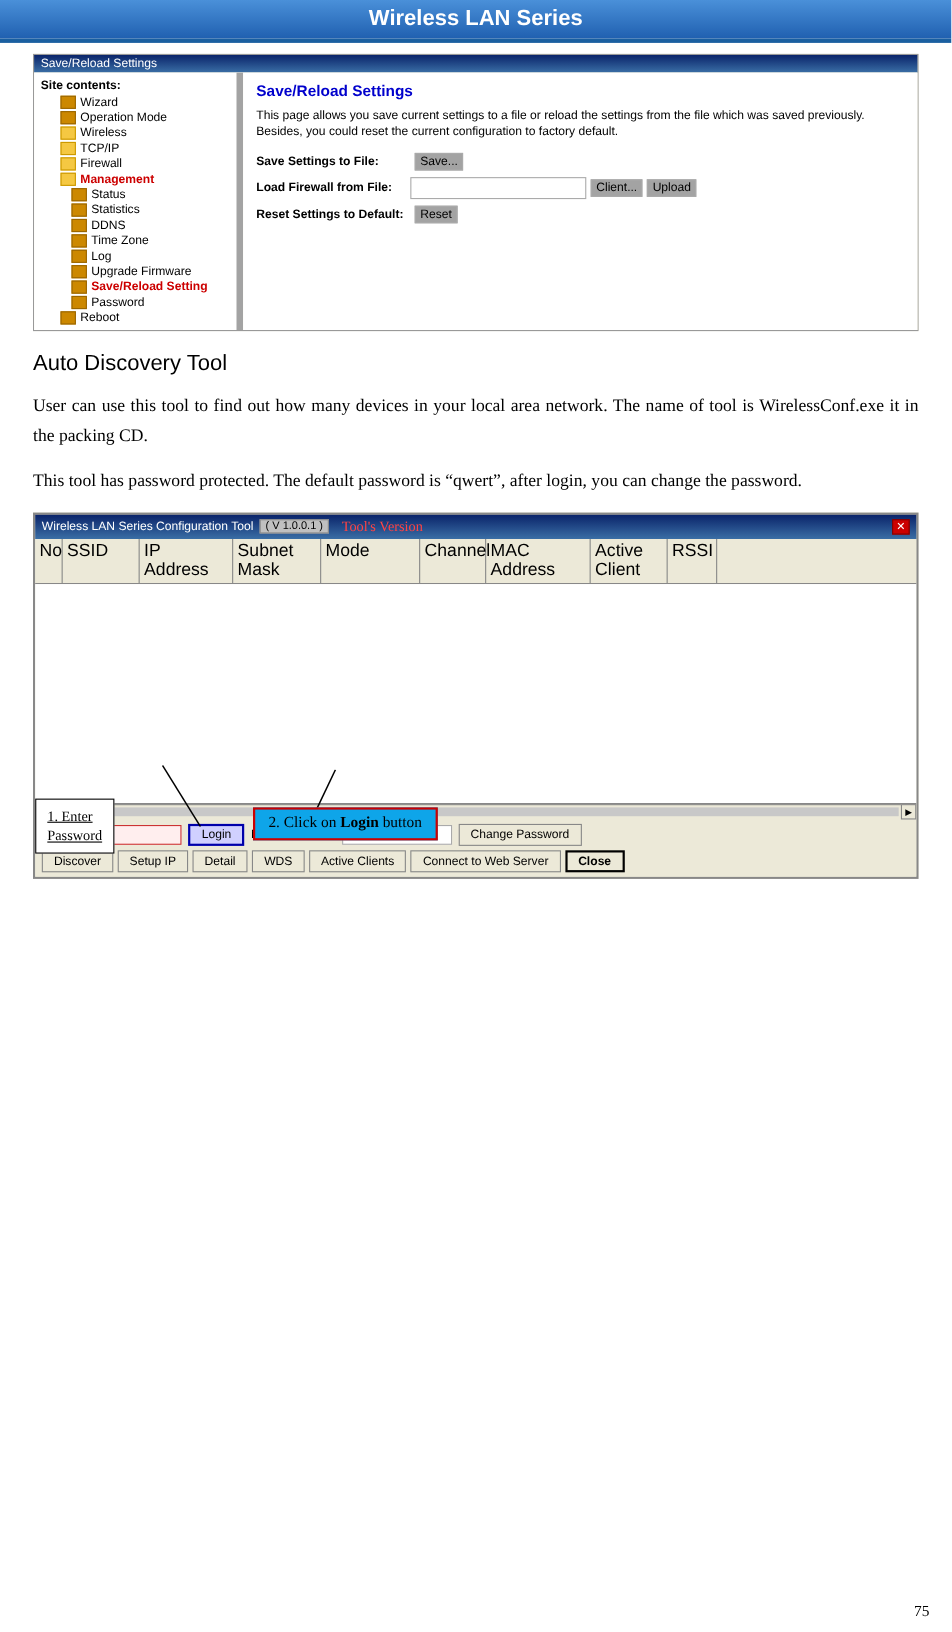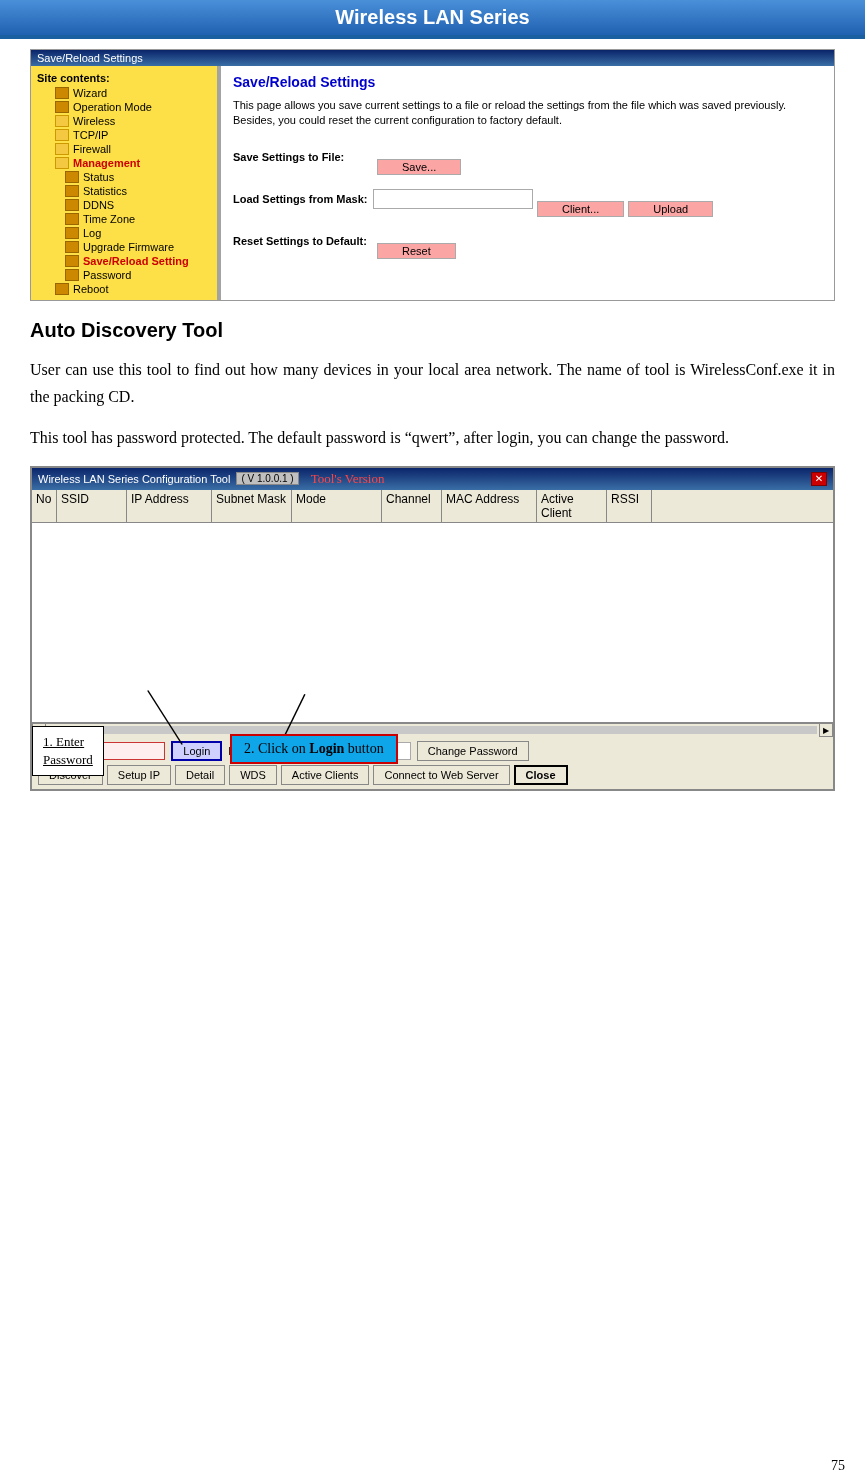--- a/index.html
+++ b/index.html
@@ -61,22 +61,22 @@
       justify-content: space-between;
     }
 
     .screenshot-inner {
       display: flex;
       background: #ece9d8;
     }
 
     .sidebar {
       width: 190px;
-      background: #fde047;
-      border-right: 4px solid #a3a3a3;
+      background: #ffffff;
+      border-right: 6px solid #a3a3a3;
       padding: 4px 0;
       font-family: Arial, sans-serif;
       font-size: 11px;
     }
 
     .sidebar-title {
       font-weight: bold;
       padding: 2px 6px;
       color: #000;
     }
@@ -147,42 +147,41 @@
     .fake-input {
       border: 1px solid #aaa;
       height: 20px;
       width: 160px;
       background: #fff;
       display: inline-block;
     }
 
     .fake-btn {
       border: 1px solid #aaa;
-      background: #fca5a5;
-      padding: 1px 24px;
+      background: #a3a3a3;
+      padding: 1px 4px;
       font-size: 11px;
       font-family: Arial, sans-serif;
       cursor: pointer;
       margin-left: 4px;
       display: inline-block;
-      margin-top: 20px;
     }
 
     
     .body-text {
       font-size: 16px;
       line-height: 1.7;
       margin: 14px 0;
       text-align: justify;
       font-family: Times New Roman, serif;
     }
 
     .section-heading {
       font-size: 20px;
-      font-weight: bold;
+      font-weight: normal;
       font-family: Arial, sans-serif;
       margin: 16px 0 8px 0;
     }
 
     
     .tool-window {
       border: 2px solid #888;
       margin: 10px 0 14px 0;
       background: #ece9d8;
       position: relative;
@@ -231,21 +230,21 @@
       display: flex;
       align-items: center;
       justify-content: center;
       cursor: pointer;
     }
 
     .tool-table-header {
       background: #ece9d8;
       display: flex;
       border-bottom: 1px solid #888;
-      font-size: 12px;
+      font-size: 16px;
       font-family: Arial, sans-serif;
     }
 
     .tool-table-header div {
       padding: 2px 4px;
       border-right: 1px solid #888;
     }
 
     .tool-table-body {
       height: 200px;
@@ -473,21 +472,21 @@
 
       <div class="main-panel">
         <h2>Save/Reload Settings</h2>
         <p>This page allows you save current settings to a file or reload the settings from the file which was saved previously. Besides, you could reset the current configuration to factory default.</p>
         <div class="settings-table">
           <div class="settings-row">
             <div class="settings-label">Save Settings to File:</div>
             <button class="fake-btn">Save...</button>
           </div>
           <div class="settings-row">
-            <div class="settings-label">Load Settings from Mask:</div>
+            <div class="settings-label">Load Firewall from File:</div>
             <div class="fake-input"></div>
             <button class="fake-btn">Client...</button>
             <button class="fake-btn">Upload</button>
           </div>
           <div class="settings-row">
             <div class="settings-label">Reset Settings to Default:</div>
             <button class="fake-btn">Reset</button>
           </div>
         </div>
       </div>

